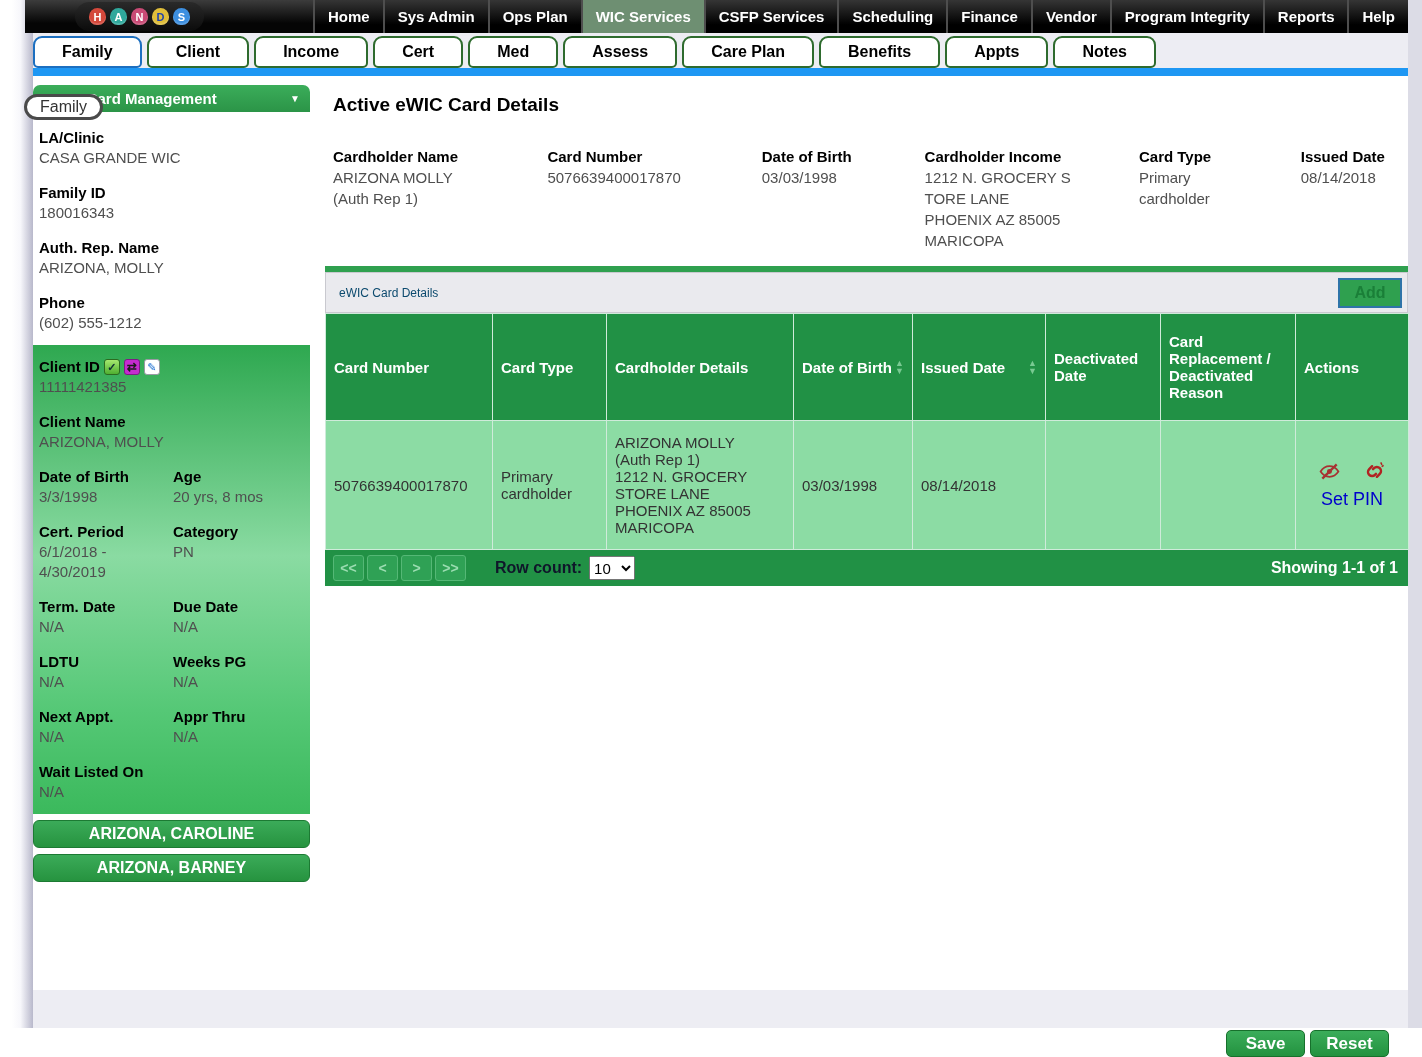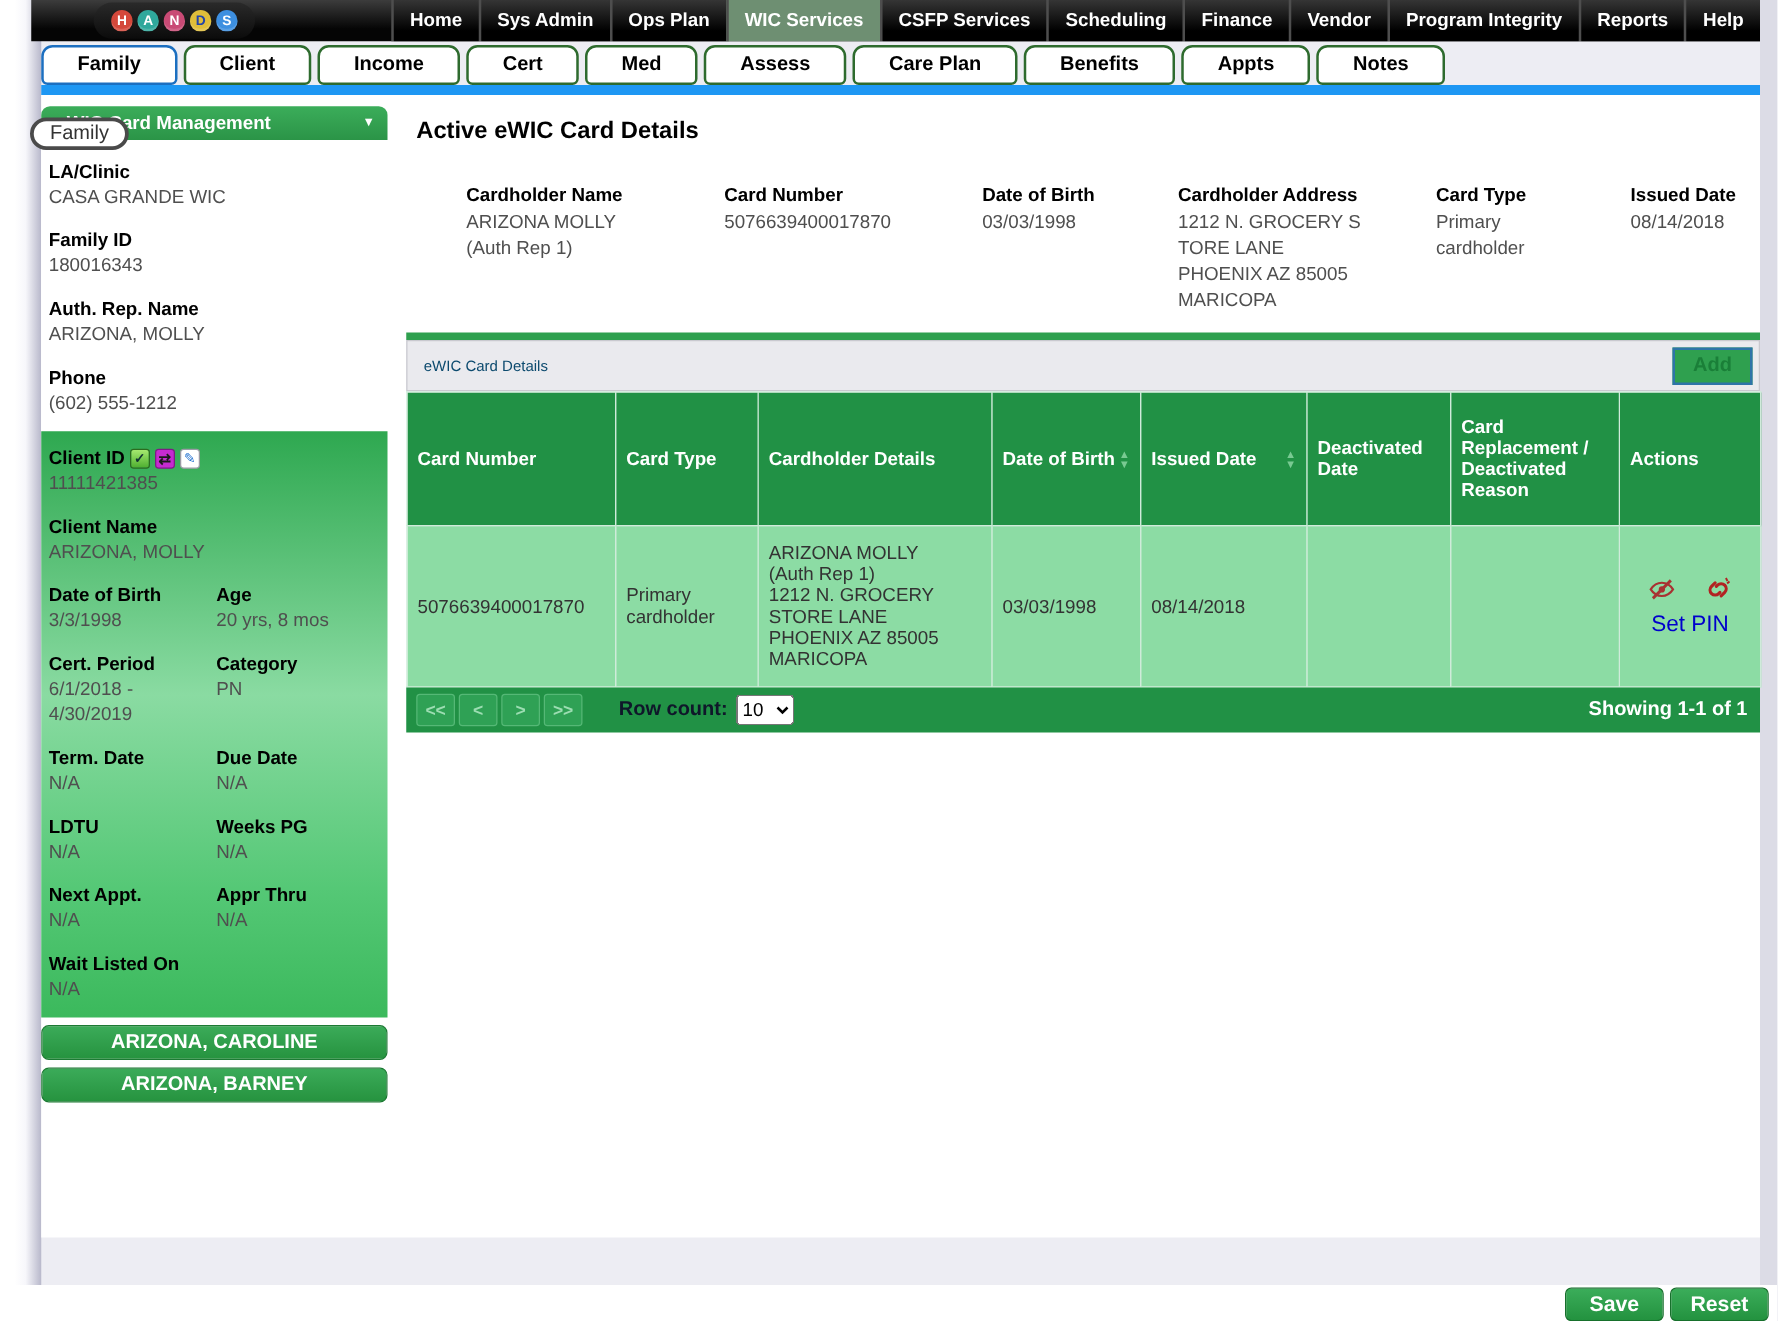--- a/index.html
+++ b/index.html
@@ -59,21 +59,21 @@
   .pair { display:flex; margin-bottom:15px; }
   .pair .cell-l { width:134px; padding-right:8px; }
   .pair .cell-r { flex:1; }
   .member-btn { margin-top:6px; width:100%; height:28px; background:linear-gradient(#3BAB59,#26933F);
     border:1px solid #1C7A33; border-radius:6px; color:#fff; font-weight:bold; font-size:16px;
     font-family:"Liberation Sans",sans-serif; cursor:pointer; display:block; }
 
   
   .main { position:absolute; left:325px; top:76px; width:1083px; }
   .main-title { font-size:19px; font-weight:bold; color:#000; margin:18px 8px 30px 8px; }
-  .summary { display:flex; padding:0 8px; min-height:112px;margin-left:40px; }
+  .summary { display:flex; padding:0 8px; min-height:112px; }
   .sum-col .lbl { font-size:15px; font-weight:bold; color:#000; line-height:21px; }
   .sum-col .val { font-size:15px; color:#4f4f4f; line-height:21px; white-space:pre-line; }
   .w1{width:216px;} .w2{width:216px;} .w3{width:164px;} .w4{width:216px;} .w5{width:163px;} .w6{width:100px;}
   .w4 .val { width:152px; word-break:break-all; }
   .w5 .val { width:95px; }
   .green-line { height:6px; background:#2FA04F; margin-top:8px; }
   .section-head { height:41px; background:#EAEAEE; border:1px solid #C9C9CF; display:flex;
     align-items:center; justify-content:space-between; padding:0 5px 0 13px; }
   .section-title { font-size:12px; font-weight:normal; color:#0c4a6e; }
   .add-btn { width:64px; height:30px; background:#2FA04F; border:2px solid #2E74A8; border-radius:0;
@@ -96,21 +96,21 @@
   .pgbar { height:36px; background:#219145; display:flex; align-items:center; padding:0 10px 0 8px;
     width:1083px; }
   .pg-btn { width:31px; height:26px; background:#2FA155; border:1px solid #55B876; border-radius:3px;
     color:#9CDDB2; font-weight:bold; font-size:14px; margin-right:3px;
     font-family:"Liberation Sans",sans-serif; cursor:pointer; }
   .rc-label { color:#0f172a; font-weight:bold; font-size:16px; margin-left:26px; }
   .rc-select { margin-left:7px; width:46px; height:24px; font-size:15px; font-family:"Liberation Sans",sans-serif; }
   .pg-spacer { flex:1; }
   .showing { color:#fff; font-weight:bold; font-size:16px; }
 
-  .footer-btns { position:absolute; right:7px; top:2px; display:flex; gap:5px; }
+  .footer-btns { position:absolute; right:33px; top:2px; display:flex; gap:5px; }
   .fbtn { width:79px; height:27px; background:linear-gradient(#3BAD5A,#23923F); border:1px solid #17702C;
     border-radius:5px; color:#fff; font-weight:bold; font-size:17px;
     font-family:"Liberation Sans",sans-serif; cursor:pointer; }
 </style>
 </head>
 <body>
 
 <div class="page">
   <div class="left-gutter"></div>
   <div class="right-strip"></div>
@@ -268,21 +268,21 @@
       </div>
       <div class="sum-col w2">
         <div class="lbl">Card Number</div>
         <div class="val">5076639400017870</div>
       </div>
       <div class="sum-col w3">
         <div class="lbl">Date of Birth</div>
         <div class="val">03/03/1998</div>
       </div>
       <div class="sum-col w4">
-        <div class="lbl">Cardholder Address</div>
+        <div class="lbl">Cardholder Income</div>
         <div class="val">1212 N. GROCERY STORE LANE
 PHOENIX AZ 85005 MARICOPA</div>
       </div>
       <div class="sum-col w5">
         <div class="lbl">Card Type</div>
         <div class="val">Primary cardholder</div>
       </div>
       <div class="sum-col w6">
         <div class="lbl">Issued Date</div>
         <div class="val">08/14/2018</div>

